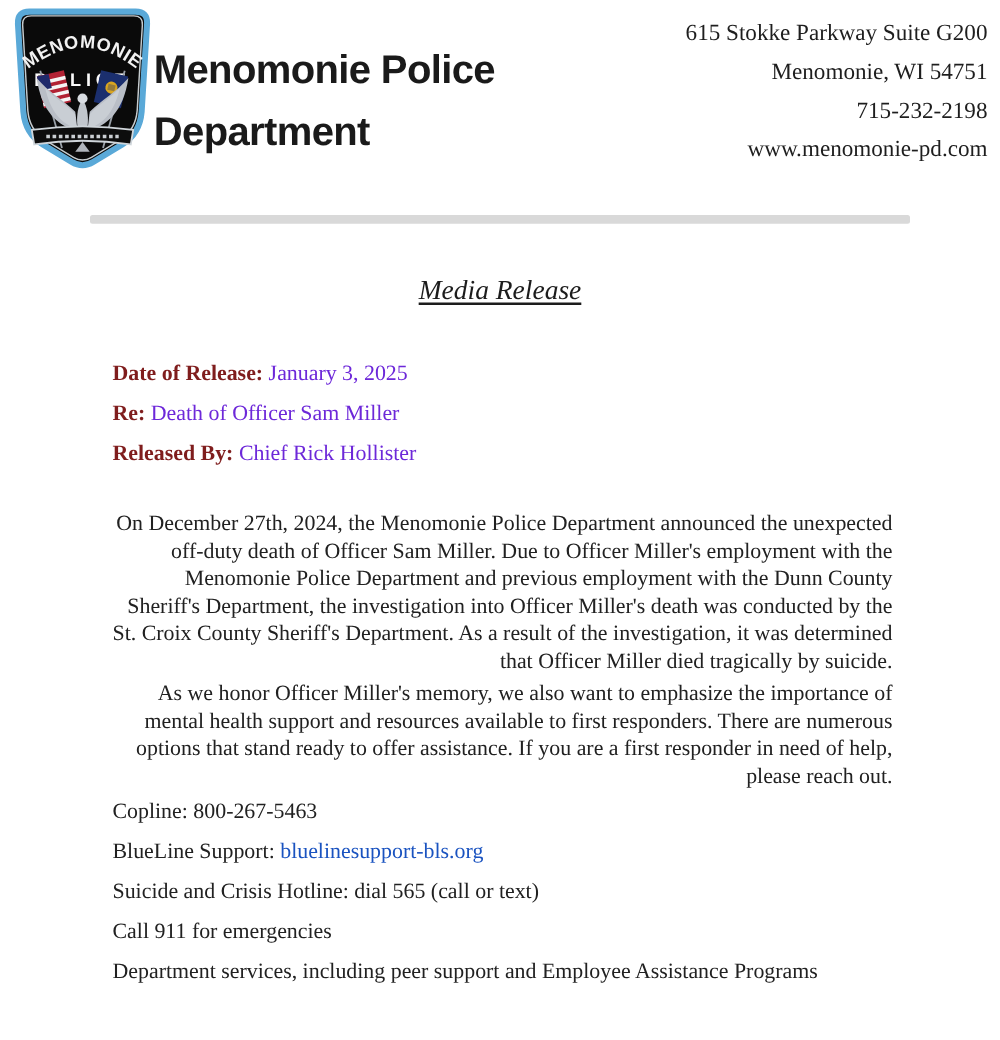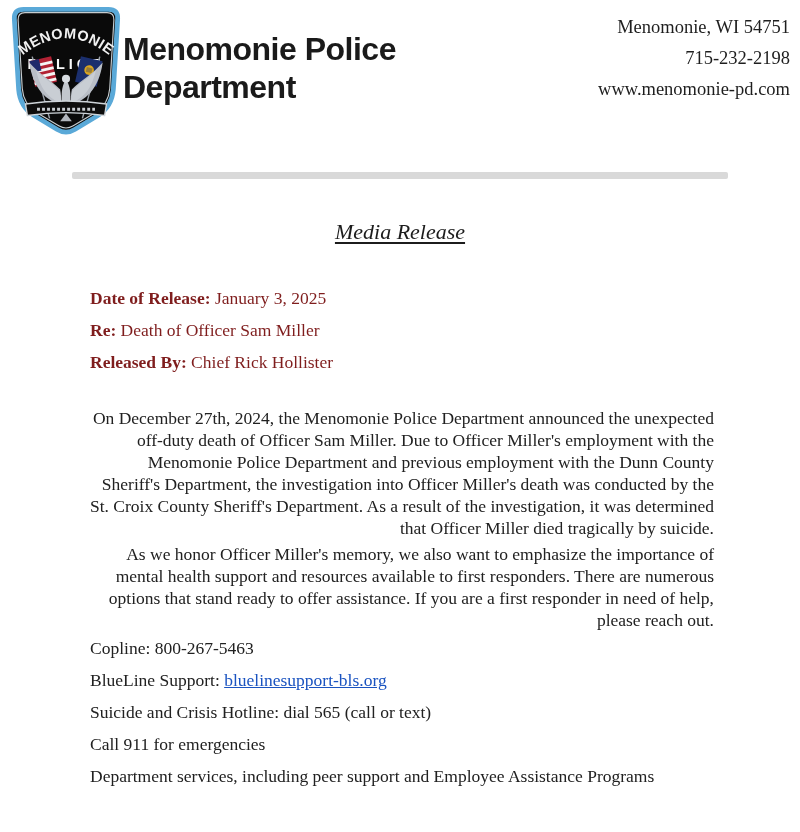--- a/index.html
+++ b/index.html
@@ -12,21 +12,21 @@
     overflow: hidden;
   }
   .page { position: absolute; inset: 0; background: #ffffff; }
 
   
   .badge-wrap { position: absolute; left: 10px; top: 6px; width: 112px; height: 136px; }
   .badge-wrap svg { width: 100%; height: 100%; display: block; }
   .org-title {
     position: absolute; left: 123px; top: 30px; width: 330px;
     font-family: "Liberation Sans", sans-serif;
-    font-weight: 700; font-size: 32px; line-height: 38px;
+    font-weight: 700; font-size: 32px; line-height: 50px;
     color: #1a1a1a; letter-spacing: -0.5px;
   }
   .contact {
     position: absolute; right: 10px; top: 12px; width: 360px;
     text-align: right; font-size: 18.5px; line-height: 31px; color: #1e1e1e;
   }
 
   
   .divider {
     position: absolute; left: 72px; top: 172px; width: 656px; height: 7px;
@@ -40,34 +40,34 @@
   }
   .doc-heading span {
     font-style: italic; font-size: 22px; color: #1c1c1c;
     text-decoration: underline; text-underline-offset: 3px;
   }
 
   
   .meta { position: absolute; left: 90px; top: 287px; width: 640px; }
   .meta-row { font-size: 17.5px; line-height: 22px; margin-bottom: 10px; }
   .meta-row .lbl { font-weight: 700; color: #7f1d1d; }
-  .meta-row .val { color: #7f1d1d; }
+  .meta-row .val { color: #6d28d9; }
 
   
   .para {
     position: absolute; left: 90px; width: 624px;
     font-size: 17.5px; line-height: 22px; color: #212121; text-align: right;
   }
   .para-1 { top: 407px; }
   .para-2 { top: 543px; }
 
   
   .resources { position: absolute; left: 90px; top: 637px; width: 700px; }
   .res-row { font-size: 17.5px; line-height: 22px; margin-bottom: 10px; color: #212121; }
-  .res-row a { color: #1a53c0; text-decoration: underline; cursor: pointer; }
+  .res-row a { color: #1a53c0; cursor: pointer; }
 </style>
 </head>
 <body>
 
 <div class="page">
 
   <div class="badge-wrap">
     <svg viewBox="0 0 116 140" xmlns="http://www.w3.org/2000/svg">
 
       <path d="M14,3 L102,3 Q112,3 111.5,13 L107,86 Q105.5,104 91,113 L67,127.5 Q58,133 49,127.5 L25,113 Q10.5,104 9,86 L4.5,13 Q4,3 14,3 Z" fill="#0a0a0a" stroke="#5aa9d8" stroke-width="5"></path>
@@ -110,20 +110,21 @@
       <g>
         <path d="M16,101 Q58,95 100,101 L98,113 Q58,107 18,113 Z" fill="#0d0d0d" stroke="#cfd5da" stroke-width="1.5"></path>
         <line x1="28" y1="106.5" x2="88" y2="106.5" stroke="#dfe3e8" stroke-width="3" stroke-dasharray="3,2.2" opacity="0.9"></line>
       </g>
     </svg>
   </div>
 
   <h1 class="org-title">Menomonie Police Department</h1>
 
   <div class="contact">
+    <div>615 Stokke Parkway Suite G200</div>
     <div>Menomonie, WI 54751</div>
     <div>715-232-2198</div>
     <div>www.menomonie-pd.com</div>
   </div>
 
   <div class="divider"></div>
 
   <div class="doc-heading">
     <span>Media Release</span>
   </div>

